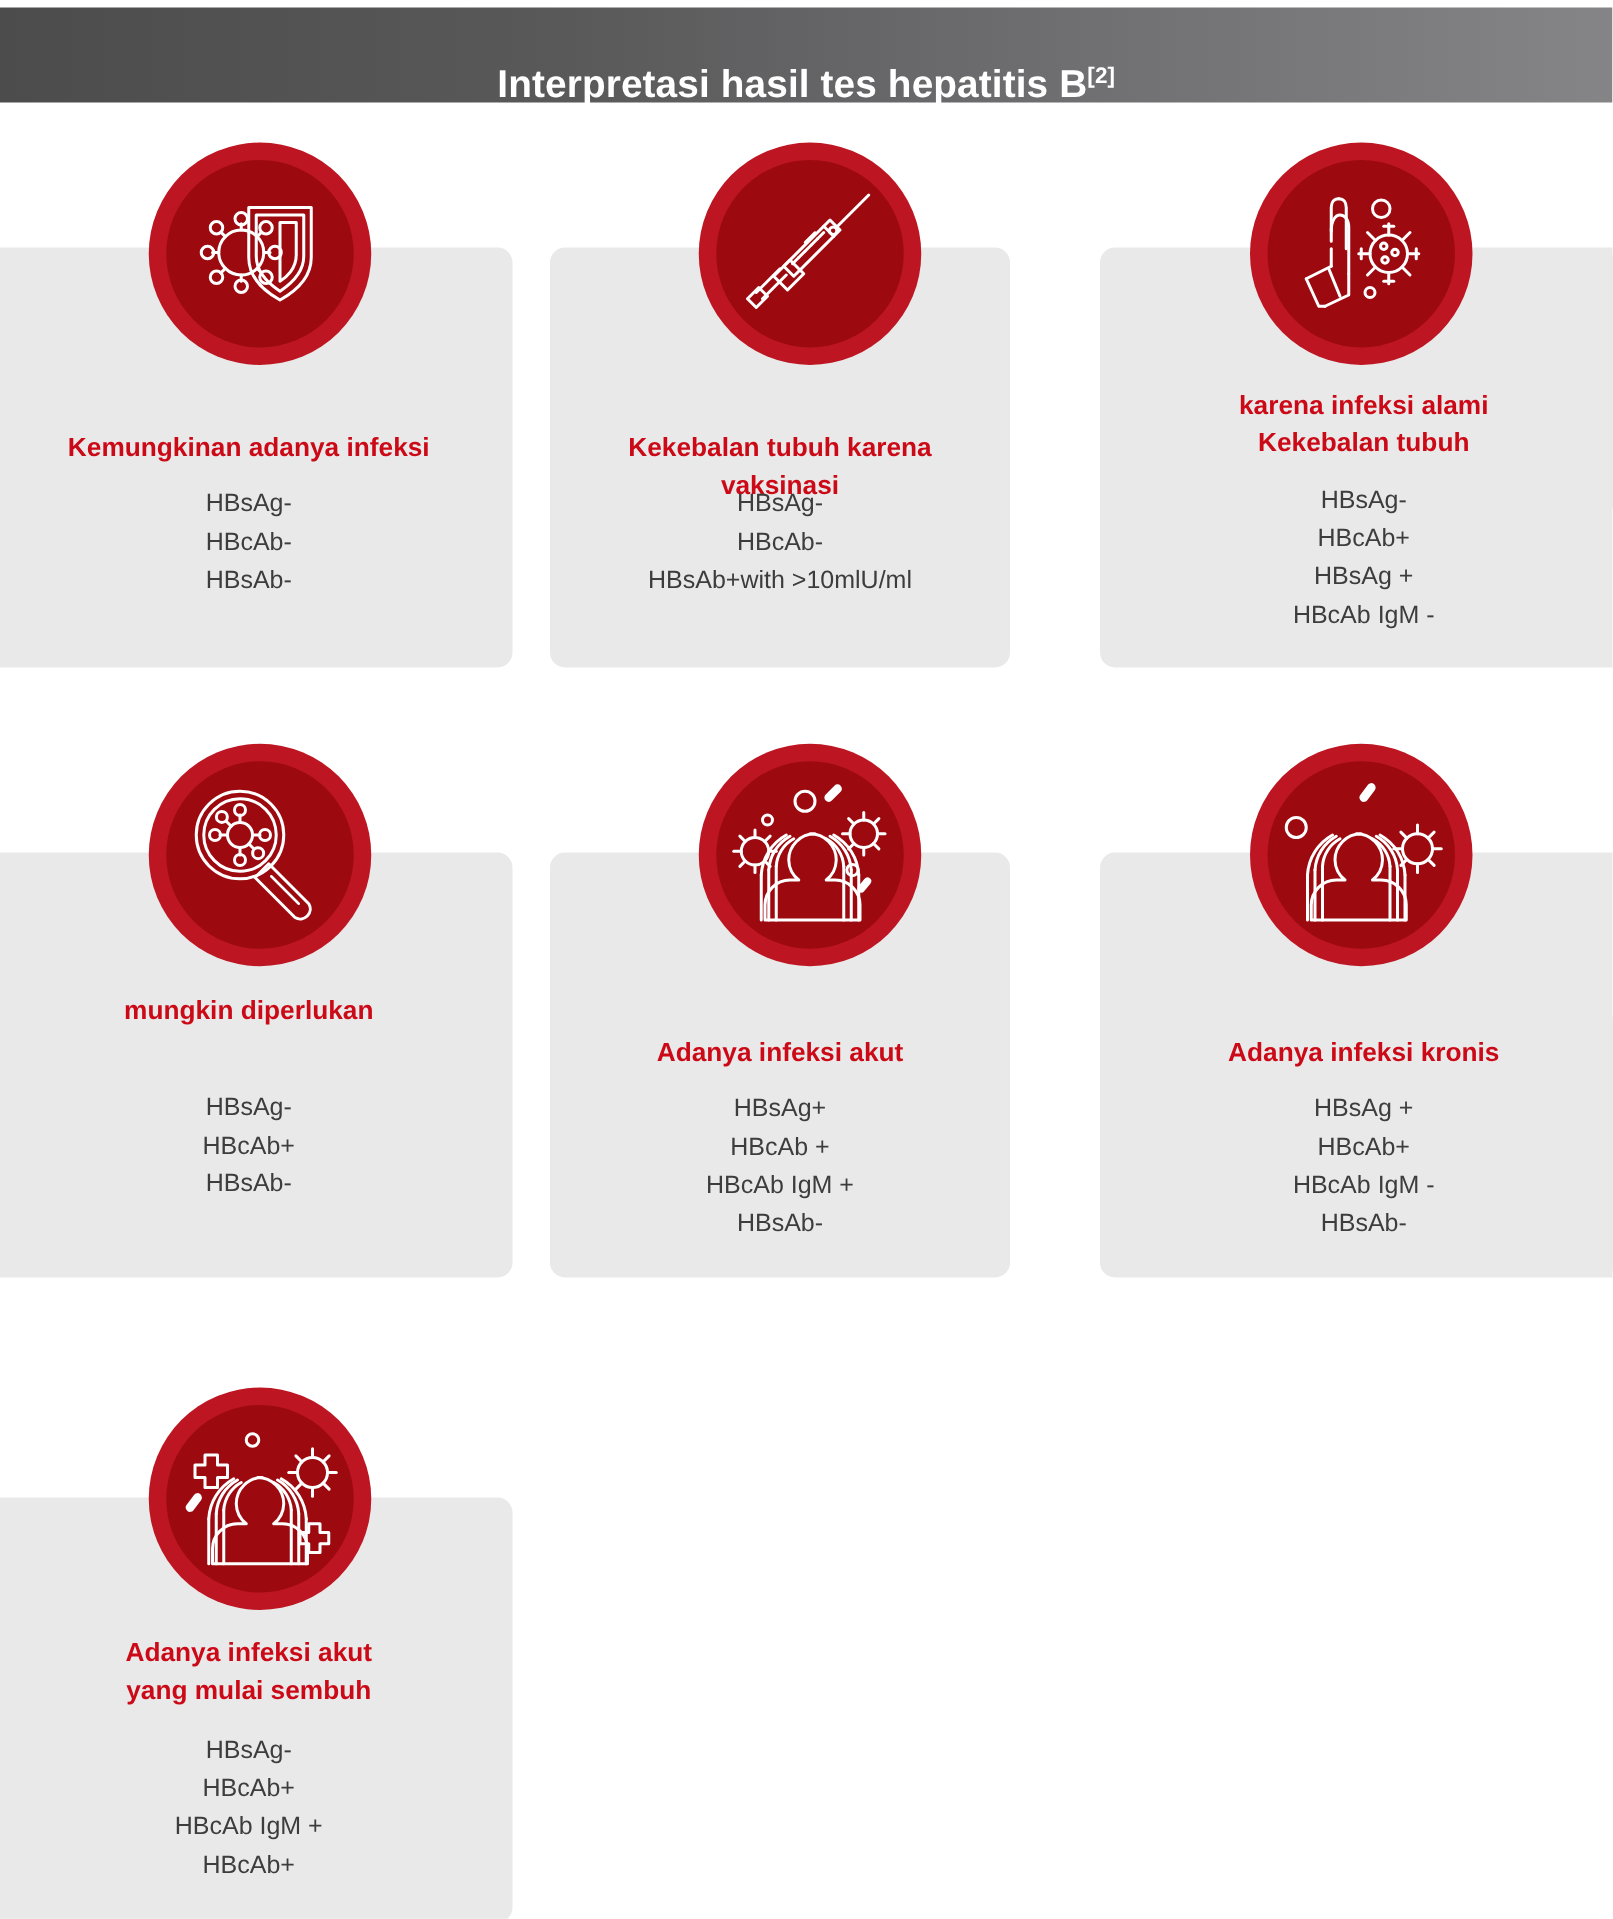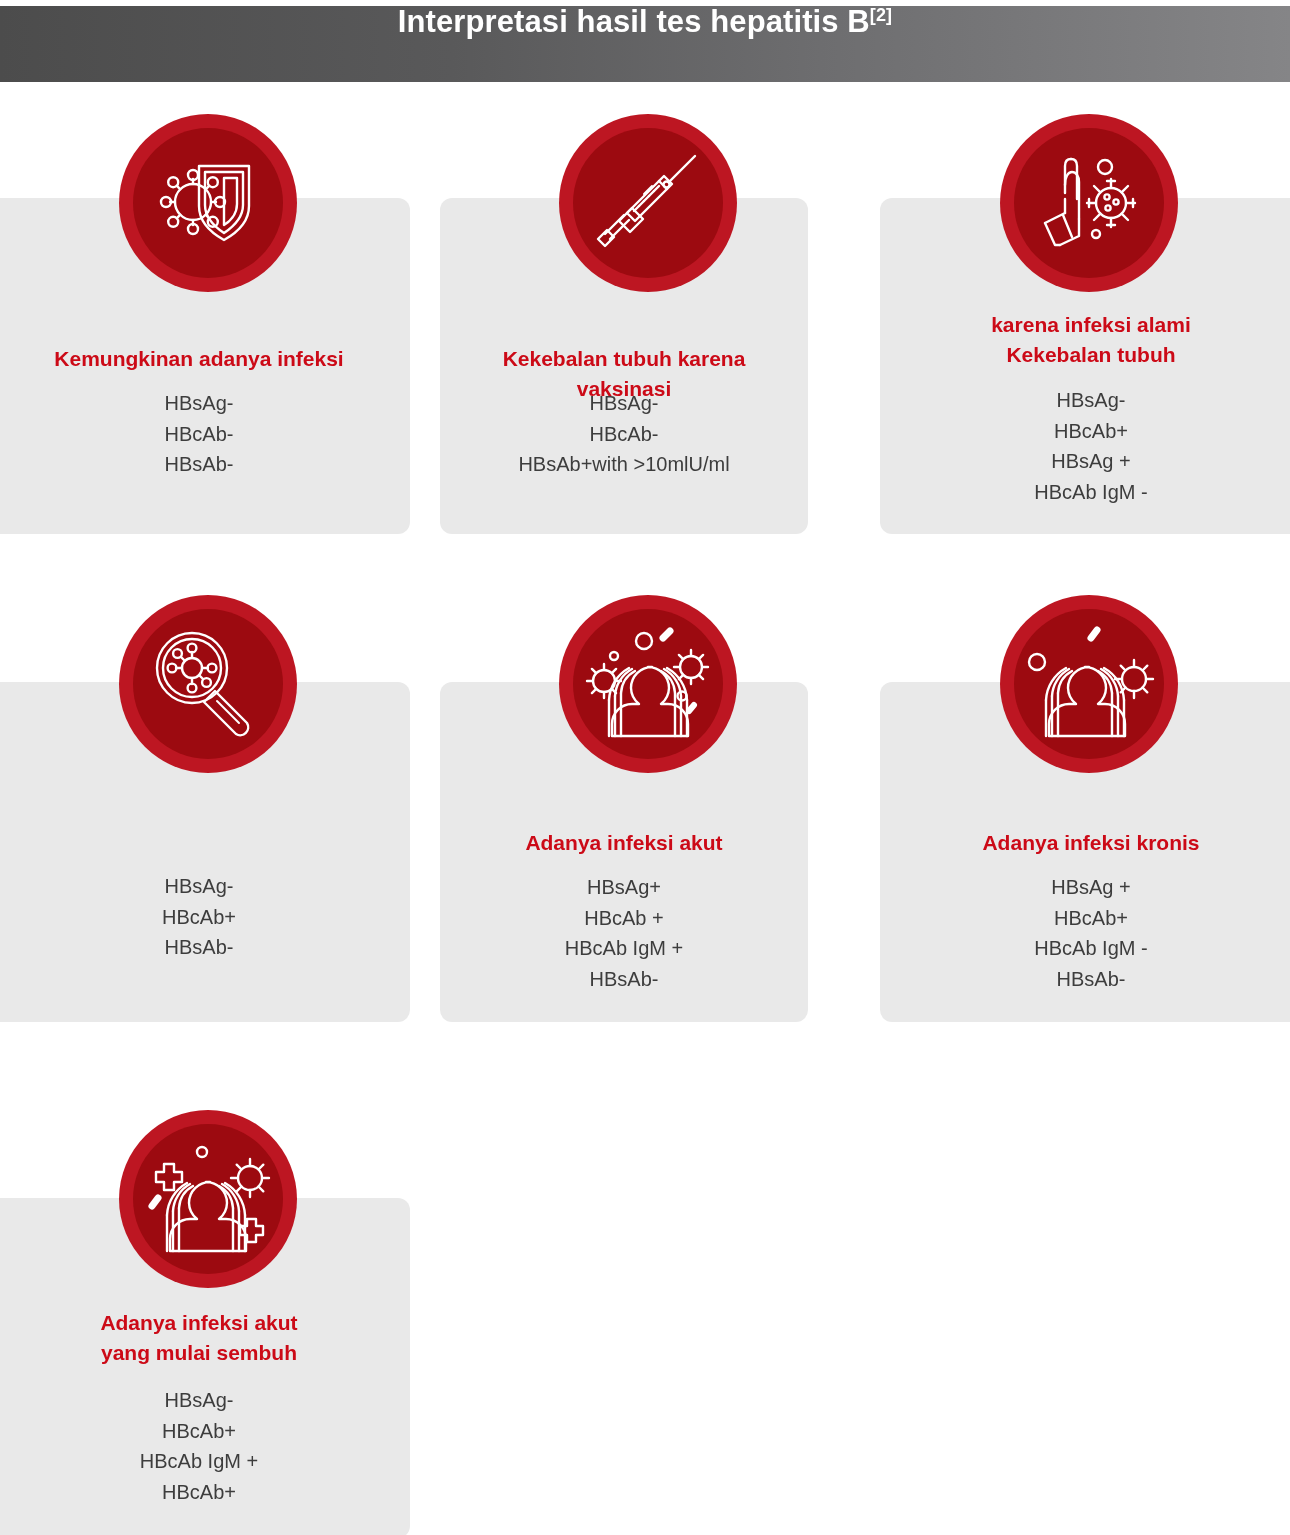--- a/index.html
+++ b/index.html
@@ -18,21 +18,21 @@
 
   
   #header-bar {
     position: absolute;
     left: 0;
     top: 6px;
     width: 1290px;
     height: 76px;
     background: linear-gradient(to right, #4c4c4c 0%, #59595a 35%, #6e6e70 65%, #858587 100%);
     display: flex;
-    align-items: flex-start;
+    align-items: flex-end;
     justify-content: center;
   }
   #header-title {
     color: #ffffff;
     font-size: 31px;
     font-weight: bold;
     letter-spacing: 0.1px;
     line-height: 1;
     white-space: nowrap;
   }
@@ -168,20 +168,21 @@
   <div class="card-lines">
     <div>HBsAg-</div>
     <div>HBcAb+</div>
     <div>HBsAg +</div>
     <div>HBcAb IgM -</div>
   </div>
 </div>
 
 <div class="card col1 row2">
   <div class="card-title">
+    <div>mungkin diperlukan</div>
   </div>
   <div class="card-lines">
     <div>HBsAg-</div>
     <div>HBcAb+</div>
     <div>HBsAb-</div>
   </div>
 </div>
 
 <div class="card col2 row2">
   <div class="card-title">Adanya infeksi akut</div>

